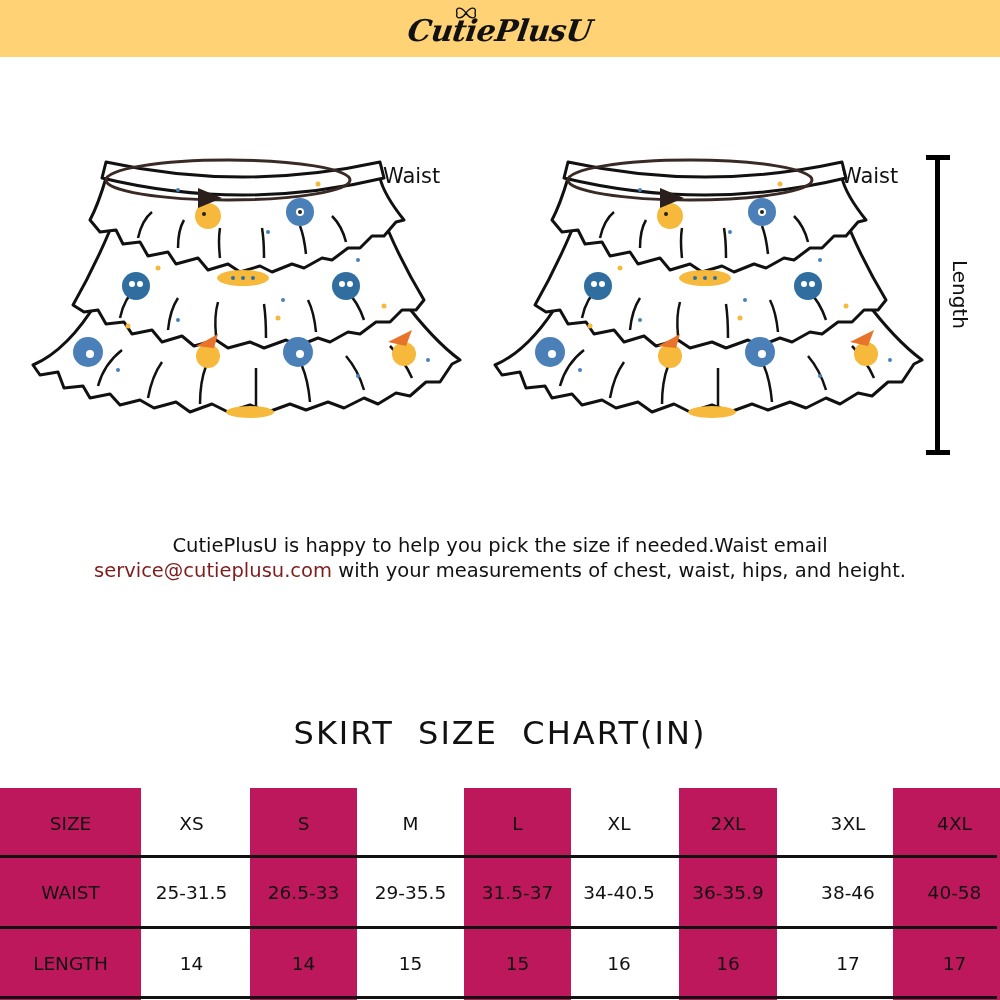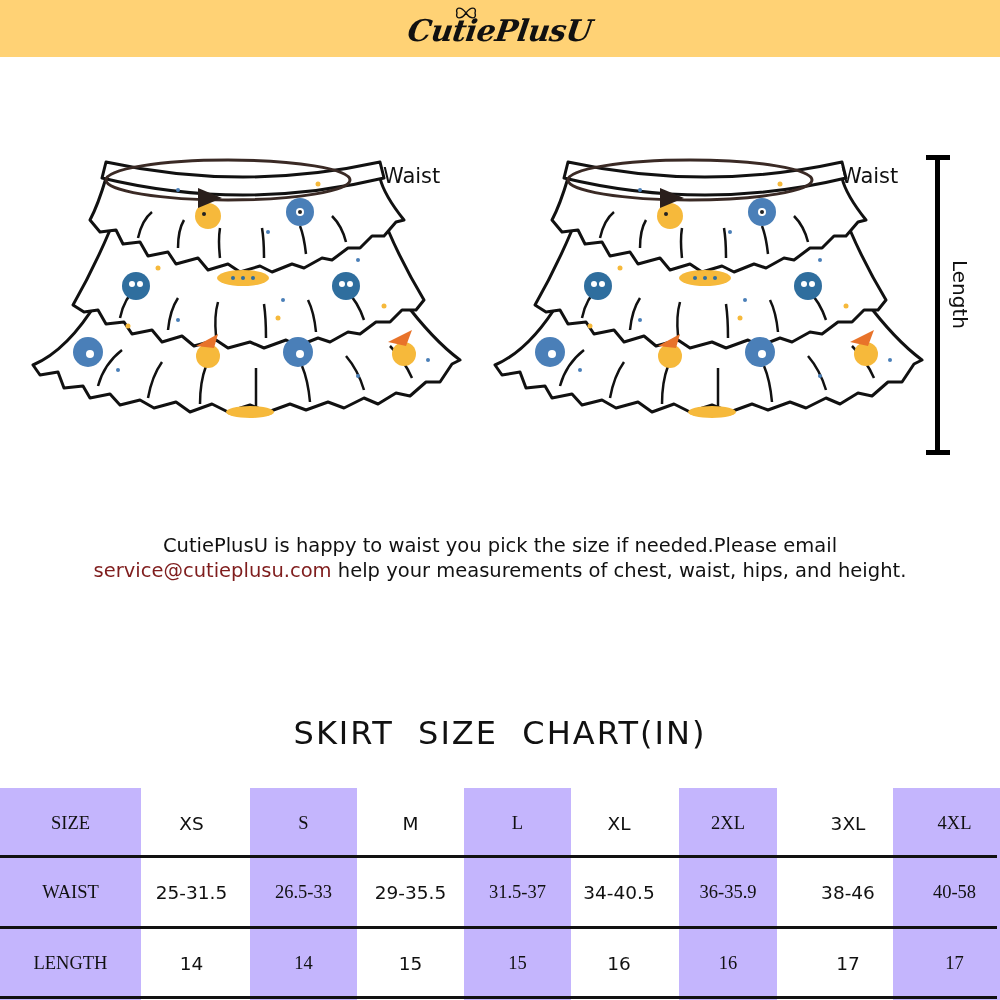--- a/index.html
+++ b/index.html
@@ -46,21 +46,21 @@
   .chart-title {
     position: absolute; left: 0; top: 714px; width: 1000px; text-align: center;
     font-size: 32px; letter-spacing: 2px; color: #111;
   }
   .size-table {
     position: absolute; left: 0; top: 788px; width: 1000px; height: 212px;
   }
   .col {
     position: absolute; top: 0; height: 212px;
   }
-  .col.yellow { background: #c4b5fd; font-family: Liberation Serif, serif; }
+  .col.yellow { background: #be185d; }
   .cell {
     position: absolute; width: 100%; text-align: center;
     font-size: 18.5px; color: #111;
   }
   .rule {
     position: absolute; left: 0; width: 997px; height: 3px; background: #111;
   }
 </style>
 </head>
 <body>
@@ -230,22 +230,22 @@
   </g>
   <text x="351" y="33" font-size="21" fill="#111" font-family="DejaVu Sans, sans-serif">Waist</text>
 </svg>
 
 <div class="length-cap" style="top:155px"></div>
 <div class="length-bar"></div>
 <div class="length-cap" style="top:450px"></div>
 <div class="length-label">Length</div>
 
 <div class="help-text">
-  <div>CutiePlusU is happy to waist you pick the size if needed.Please email</div>
-  <div><span class="email">service@cutieplusu.com</span><span> help your measurements of chest, waist, hips, and height.</span></div>
+  <div>CutiePlusU is happy to help you pick the size if needed.Waist email</div>
+  <div><span class="email">service@cutieplusu.com</span><span> with your measurements of chest, waist, hips, and height.</span></div>
 </div>
 
 <div class="chart-title" style="white-space:pre">SKIRT  SIZE  CHART(IN)</div>
 
 <div class="size-table">
   <div class="col yellow" style="left:0;width:141px">
     <div class="cell" style="top:25px">SIZE</div>
     <div class="cell" style="top:94px">WAIST</div>
     <div class="cell" style="top:165px">LENGTH</div>
   </div>

